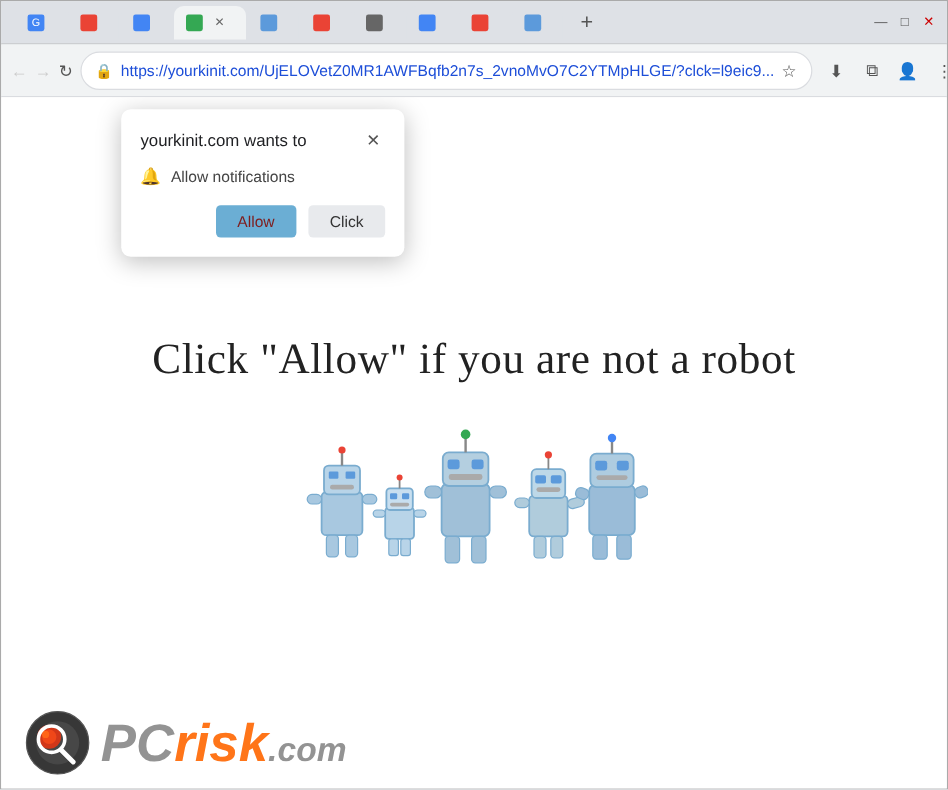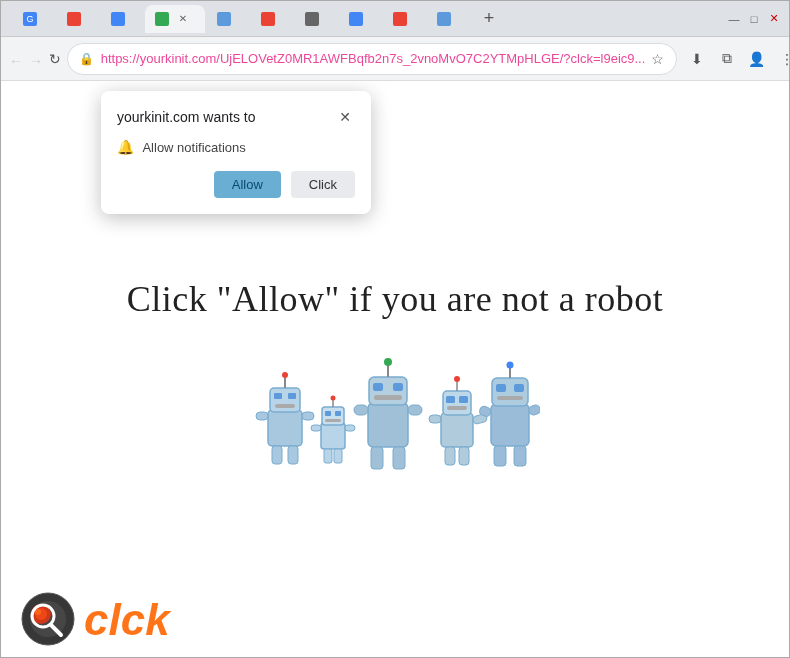--- a/index.html
+++ b/index.html
@@ -143,21 +143,21 @@
     }
 
     .lock-icon {
       color: #555;
       font-size: 12px;
     }
 
     .address-text {
       flex: 1;
       font-size: 13px;
-      color: #ec4899;
+      color: #1d4ed8;
       overflow: hidden;
       text-overflow: ellipsis;
       white-space: nowrap;
     }
 
     .star-icon {
       color: #555;
       font-size: 14px;
       cursor: pointer;
     }
@@ -188,21 +188,21 @@
       display: flex;
       flex-direction: column;
       align-items: center;
     }
 
     
     .notification-popup {
       position: absolute;
       top: 10px;
       left: 100px;
-      width: 270px;
+      width: 236px;
       background: #fff;
       border-radius: 8px;
       box-shadow: 0 4px 20px rgba(0,0,0,0.25);
       padding: 16px;
       z-index: 10;
     }
 
     .popup-header {
       display: flex;
       justify-content: space-between;
@@ -244,21 +244,21 @@
 
     .popup-buttons {
       display: flex;
       justify-content: flex-end;
       gap: 10px;
     }
 
     .btn-allow {
       padding: 6px 18px;
       background: #6baed4;
-      color: #0c4a6e;
+      color: #7f1d1d;
       border: none;
       border-radius: 4px;
       font-size: 13px;
       cursor: pointer;
     }
 
     .btn-block {
       padding: 6px 18px;
       background: #e8eaed;
       color: #333;
@@ -512,18 +512,20 @@
         <circle cx="27" cy="27" r="18" fill="#333"></circle>
         <circle cx="20" cy="22" r="10" fill="#cc2200"></circle>
         <circle cx="20" cy="22" r="6" fill="#ee3300"></circle>
         <circle cx="17" cy="20" r="3" fill="#ff5500"></circle>
 
         <circle cx="22" cy="24" r="11" fill="none" stroke="#fff" stroke-width="3"></circle>
         <line x1="30" y1="33" x2="40" y2="43" stroke="#fff" stroke-width="4" stroke-linecap="round"></line>
       </svg>
 
       <div style="display:flex; align-items:baseline; font-family:'Arial Black', Arial, sans-serif; font-style:italic; font-weight:900;">
-        <span class="risk-part" style="color:#ff6600; font-size:44px;">clck</span>
+        <span class="pc-part" style="color:#888; font-size:44px;">PC</span>
+        <span class="risk-part" style="color:#ff6600; font-size:44px;">risk</span>
+        <span class="com-part" style="color:#888; font-size:28px;">.com</span>
       </div>
     </div>
 
   </div>
 </div>
 
 </body></html>

